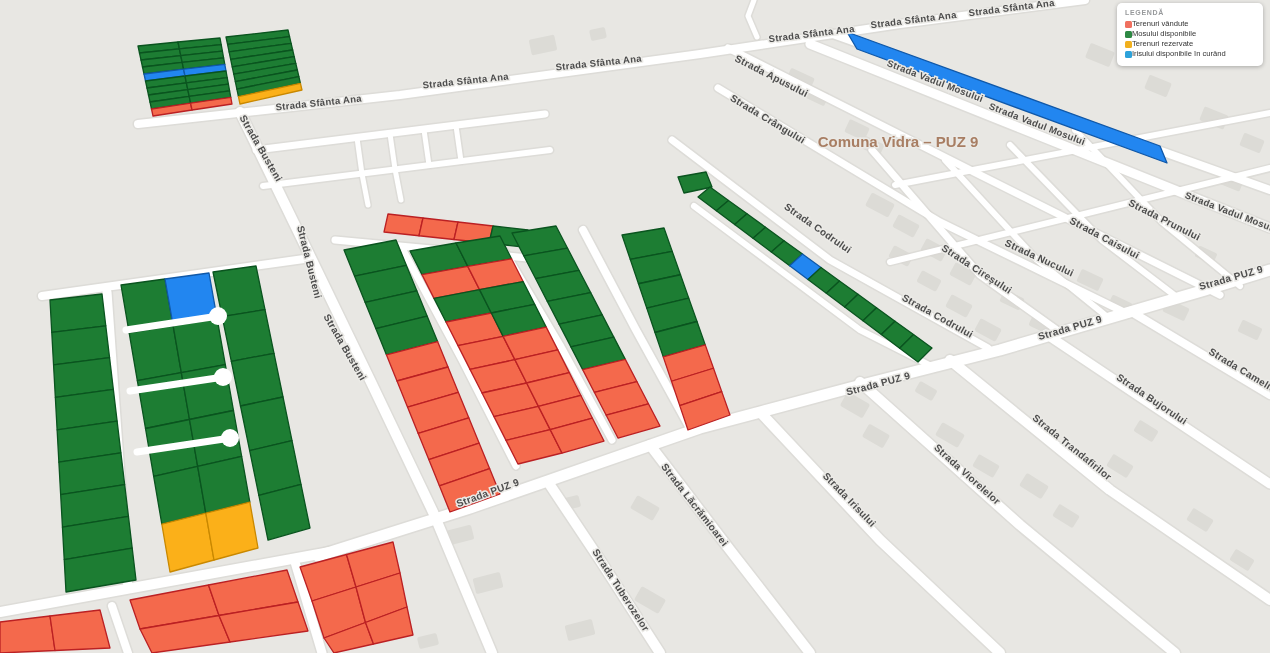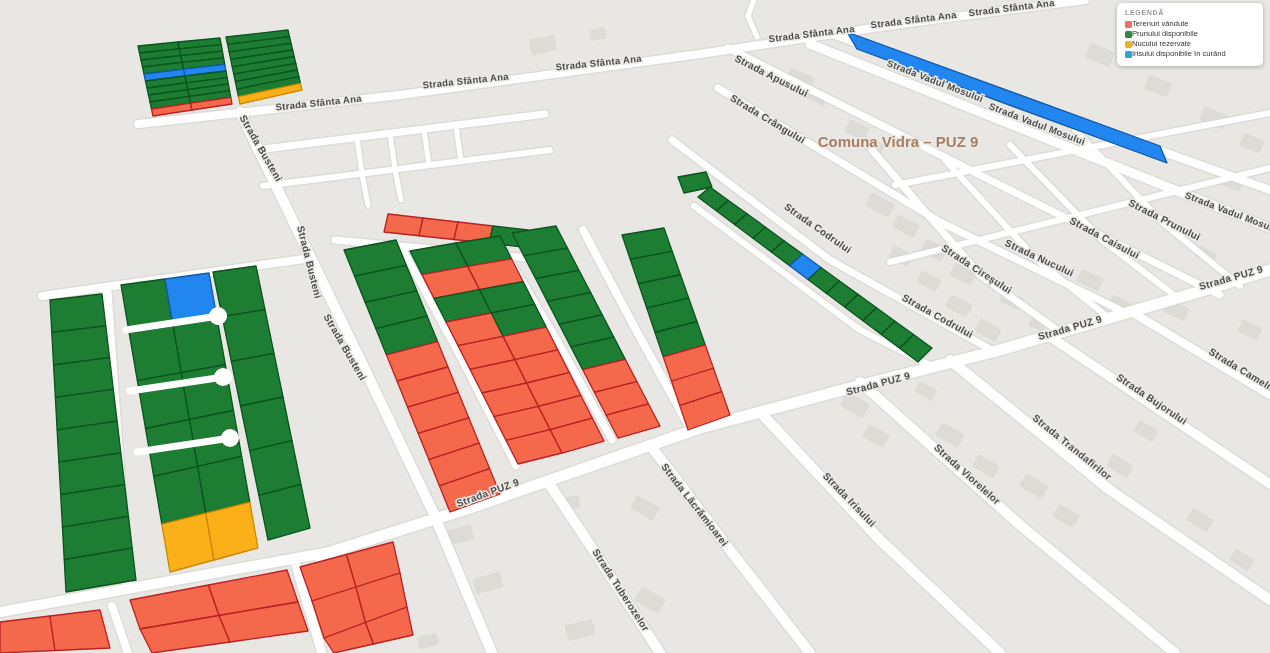--- a/index.html
+++ b/index.html
@@ -326,25 +326,25 @@
     </svg>
   <div class="legend">
     <div class="legend-title">LEGENDĂ</div>
     <div id="legend-items">
         <div class="legend-item">
           <span class="swatch" style="background: rgb(240, 112, 95);"></span>
           <span>Terenuri vândute</span>
         </div>
         <div class="legend-item">
           <span class="swatch" style="background: rgb(45, 136, 67);"></span>
-          <span>Prunului disponibile</span>
+          <span>Mosului disponibile</span>
         </div>
         <div class="legend-item">
           <span class="swatch" style="background: rgb(241, 176, 30);"></span>
-          <span>Nucului rezervate</span>
+          <span>Terenuri rezervate</span>
         </div>
         <div class="legend-item">
           <span class="swatch" style="background: rgb(45, 162, 218);"></span>
           <span>Irisului disponibile în curând</span>
         </div>
       </div>
   </div>
 </div>
 
 </body></html>

